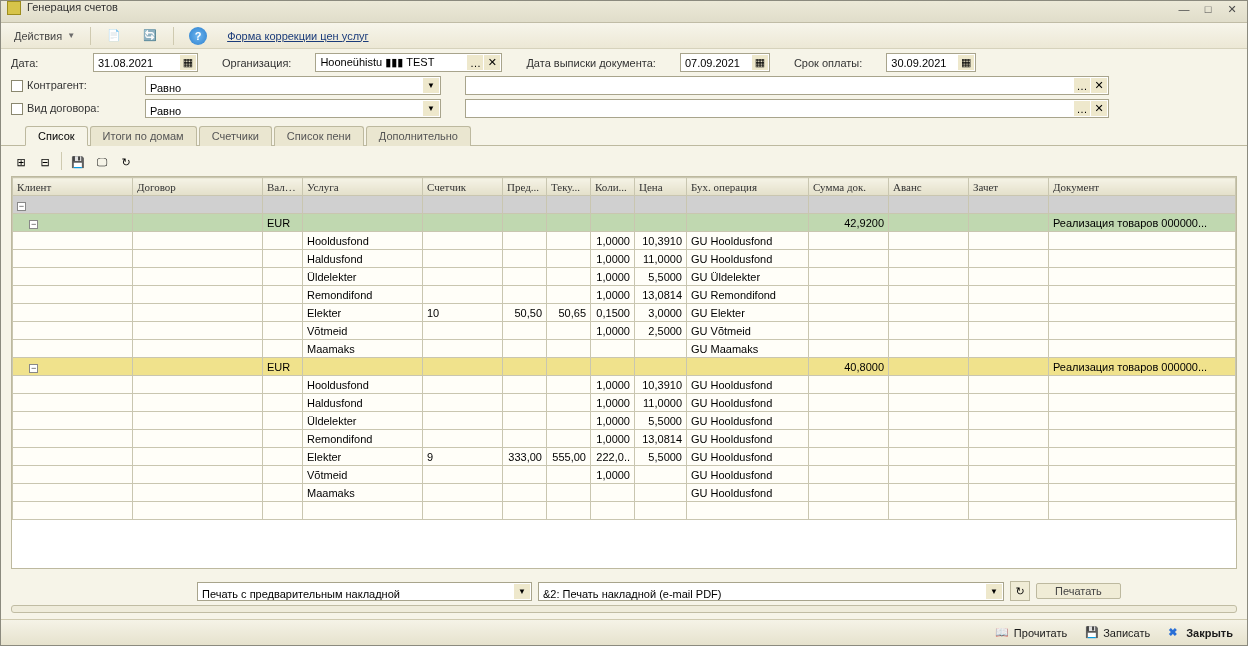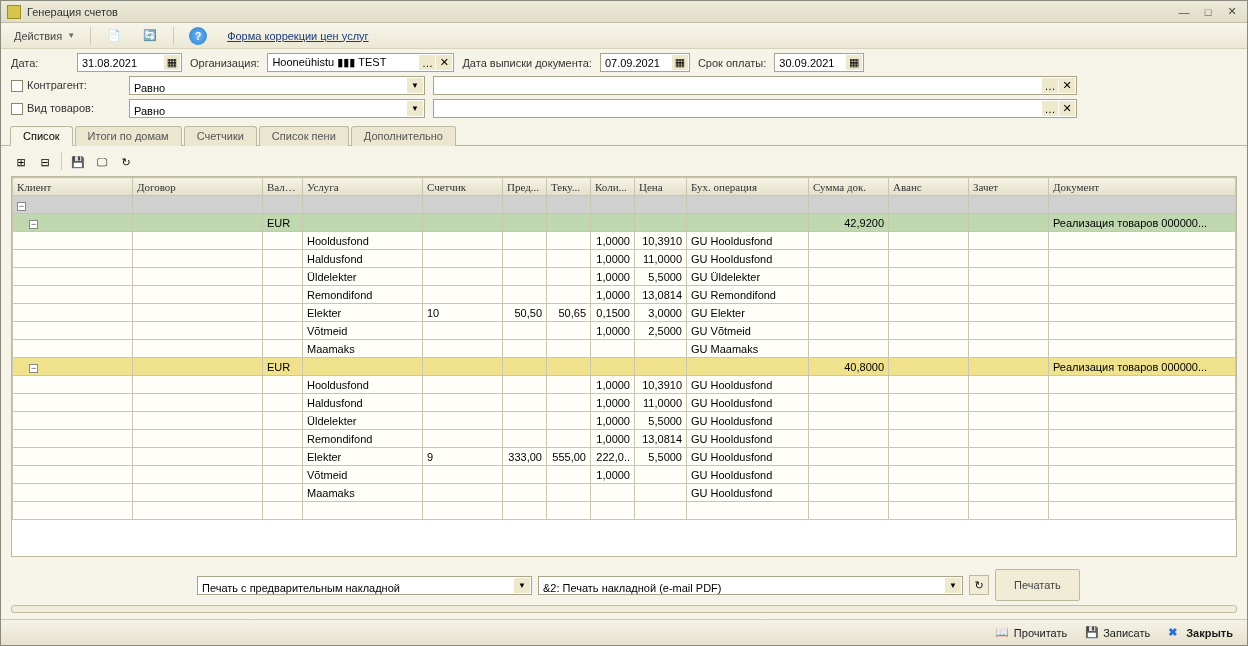--- a/index.html
+++ b/index.html
@@ -1,42 +1,42 @@
 <!DOCTYPE html>
 <html><head>
 <meta charset="utf-8">
 <style>
   * { box-sizing: border-box; font-family: Tahoma, Arial, sans-serif; font-size: 11px; }
   body { margin: 0; background: #f0eee2; user-select: none; }
   .window { width: 1248px; height: 646px; background: #f6f4e8; position: relative; border: 1px solid #8b8a7e; display: flex; flex-direction: column; }
-  .titlebar { height: 22px; background: linear-gradient(#ece9d8,#e0ddca); display:flex; align-items:center; padding:0 6px; border-bottom:1px solid #c0bca6; }
+  .titlebar { height: 22px; background: linear-gradient(#ece9d8,#e0ddca); display:flex; padding:0 6px; border-bottom:1px solid #c0bca6; }
   .titlebar .ticon{ width:14px; height:14px; background:#d7c44a; border:1px solid #9d8d1e; margin-right:6px; }
   .titlebar .title{ flex:1; font-weight: normal; color:#333; }
   .winbtns { display:flex; gap:6px; }
   .winbtn { width:18px; height:16px; display:flex; align-items:center; justify-content:center; color:#4a4a4a; }
   .toolbar { height:26px; background: linear-gradient(#f7f5eb,#ece8d5); border-bottom:1px solid #d6d2bc; display:flex; align-items:center; padding:0 6px; gap:6px; }
   .toolbtn{ height:20px; padding:0 6px; display:flex; align-items:center; gap:3px; border:1px solid transparent; border-radius:2px; color:#444; }
   .dropdown-arrow{ font-size:8px; color:#6b6b6b; margin-left:2px;}
   .icon-small{ width:16px; height:16px; display:inline-flex; align-items:center; justify-content:center; }
   .sep{ width:1px; height:18px; background:#cfcab0; margin:0 2px;}
   .help{ width:18px;height:18px; border-radius:50%; background:radial-gradient(#6fb6ef,#2a7fce); color:white; display:flex;align-items:center;justify-content:center;font-weight:bold;}
   .toolbar a{ color:#1a3b7a;}
   .params{ padding:4px 10px; display:flex; flex-direction:column; gap:4px; }
-  .prow{ display:flex; align-items:center; gap:8px; }
+  .prow{ display:flex; align-items:center; gap:24px; }
   .label{ color:#333; white-space:nowrap; }
   .field{ height:19px; background:white; border:1px solid #a8a48c; display:flex; align-items:center; padding:0 4px; position:relative;}
   .field .cal{ position:absolute; right:1px; top:1px; width:16px;height:15px; background:#eee8cc; display:flex;align-items:center;justify-content:center;}
   .field .dots{ position:absolute; right:18px; top:1px; width:16px;height:15px; background:#eee8cc; display:flex;align-items:center;justify-content:center;}
   .field .x{ position:absolute; right:1px; top:1px; width:16px;height:15px; background:#eee8cc; display:flex;align-items:center;justify-content:center;}
   .check{ width:12px;height:12px; border:1px solid #8a876f; background:white; margin-right:4px; display:inline-block; vertical-align:middle;}
   .combo{ height:19px; background:white; border:1px solid #a8a48c; position:relative; padding:0 20px 0 4px; display:flex; align-items:flex-end;}
   .combo .arrow{position:absolute; right:1px; top:1px; width:16px; height:15px; background:#eee8cc; display:flex; align-items:center; justify-content:center; font-size:8px;}
   .longfield{ flex:1; }
 
-  .tabs{ display:flex; padding:0 9px; gap:2px; border-bottom:1px solid #bdb99f; margin-top:4px;}
+  .tabs{ display:flex; padding:0 24px; gap:2px; border-bottom:1px solid #bdb99f; margin-top:4px;}
   .tab{ padding:3px 12px; background:#eae6d0; border:1px solid #bdb99f; border-bottom:none; border-radius:3px 3px 0 0; margin-bottom:-1px; color:#555;}
   .tab.active{ background:#f6f4e8; border-bottom:1px solid #f6f4e8; color:#000;}
   .content{ flex:1; padding:6px 10px; display:flex; flex-direction:column; overflow:hidden;}
   .minitoolbar{ display:flex; gap:4px; margin-bottom:4px;}
   .minibtn{ width:20px;height:20px; border:1px solid transparent; display:flex; align-items:center; justify-content:center;}
 
   .grid{ flex:1; border:1px solid #bdb99f; background:white; overflow:hidden;}
   table{ border-collapse:collapse; width:100%; table-layout:fixed;}
   th,td{ border:1px solid #c9c6b0; padding:2px 4px; height:18px; overflow:hidden; text-overflow:ellipsis; white-space:nowrap;}
   th{ background:linear-gradient(#f5f3e6,#e3dfc9); text-align:left; font-weight:normal; color:#333;font-family:Liberation Serif, serif;}
@@ -124,21 +124,21 @@
       <div class="combo" style="width:296px">
         <span>Равно</span>
         <span class="arrow">▼</span>
       </div>
       <div class="field longfield" style="max-width:644px">
         <span class="dots">…</span>
         <span class="x">✕</span>
       </div>
     </div>
     <div class="prow">
-      <span class="label" style="width:110px"><span class="check"></span><span>Вид товаров:</span></span>
+      <span class="label" style="width:110px"><span class="check"></span><span>Вид договора:</span></span>
       <div class="combo" style="width:296px">
         <span>Равно</span>
         <span class="arrow">▼</span>
       </div>
       <div class="field longfield" style="max-width:644px">
         <span class="dots">…</span>
         <span class="x">✕</span>
       </div>
     </div>
   </div>
@@ -501,28 +501,28 @@
     </div>
   </div>
 
   <div class="bottombar">
     <div class="printrow">
       <div style="width:180px"></div>
       <div class="combo" style="width:335px">
         <span>Печать с предварительным накладной</span>
         <span class="arrow">▼</span>
       </div>
-      <div class="combo" style="width:425px">
+      <div class="combo" style="width:466px">
         <span>&amp;2: Печать накладной (e-mail PDF)</span>
         <span class="arrow">▼</span>
       </div>
       <div class="minibtn" style="border:1px solid #bdb99f;background:#f0ecd6;">
           <span>↻</span>
         </div>
-      <div class="toolbtn" style="border:1px solid #bdb99f;background:#f0ecd6; padding:0 18px;height:32px;text-align:right;">Печатать</div>
+      <div class="toolbtn" style="border:1px solid #bdb99f;background:#f0ecd6; padding:0 18px;height:16px;text-align:right;">Печатать</div>
     </div>
     <div class="progress"></div>
   </div>
 
   <div class="statusbar">
     <div class="sbtn">
         <span class="si">📖</span>
         <span>Прочитать</span>
       </div>
     <div class="sbtn">

